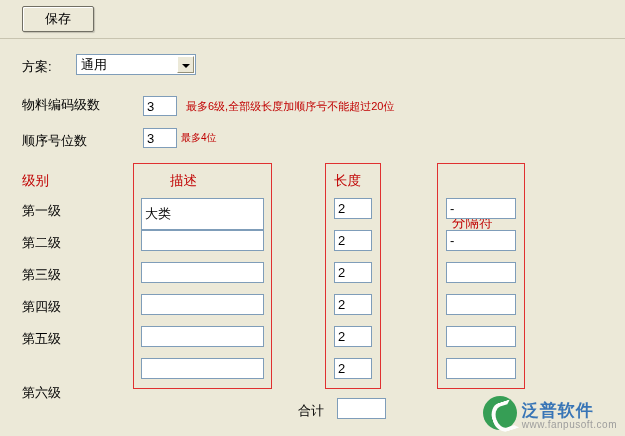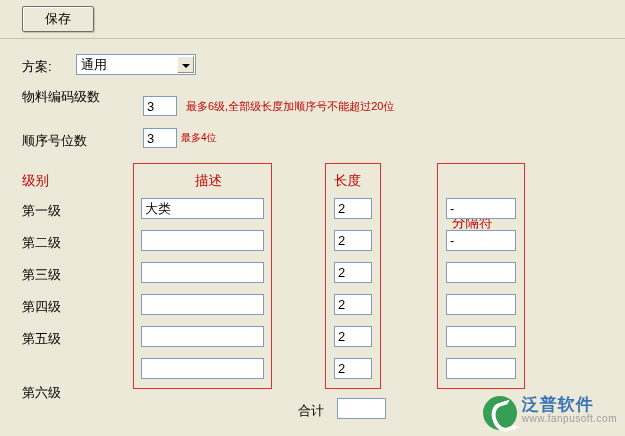--- a/index.html
+++ b/index.html
@@ -110,21 +110,21 @@
     border: 1px solid #7f9db9;
     box-sizing: border-box;
     font-family: "Liberation Sans", sans-serif;
     font-size: 13px;
     color: #000;
     padding: 0 3px;
     outline: none;
   }
 
   
-  .levelcount-label { left: 22px; top: 88px; }
+  .levelcount-label { left: 22px; top: 96px; }
   .levelcount-box { left: 143px; top: 96px; width: 34px; height: 20px; }
   .levelcount-note {
     left: 186px; top: 99px;
     color: #c00000;
     font-size: 11px;
   }
 
   
   .seq-label { left: 22px; top: 132px; }
   .seq-box { left: 143px; top: 128px; width: 34px; height: 20px; }
@@ -146,42 +146,42 @@
 
   
   .colhead {
     position: absolute;
     color: #c00000;
     font-size: 13.5px;
     font-weight: normal;
     white-space: nowrap;
   }
   .head-level { left: 22px;  top: 172px; }
-  .head-desc  { left: 170px; top: 172px; margin-left: 25px; }
+  .head-desc  { left: 170px; top: 172px; }
   .head-len   { left: 334px; top: 172px; }
   .head-sep   { left: 452px; top: 172px; margin-top: 42px; }
 
   
   .rowlabel { left: 22px; }
 
   
   .total-label { left: 298px; top: 402px; }
   .total-box {
     left: 337px; top: 398px; width: 36px; height: 21px;
     text-align: center;
     padding-left: 44px;
   }
 
   
   .watermark {
     position: absolute;
     right: 8px;
     bottom: 6px;
     display: flex;
-    align-items: flex-start;
+    align-items: flex-end;
     opacity: 0.95;
   }
   .wm-mark {
     width: 34px;
     height: 34px;
     border-radius: 50%;
     background: #2d9b4e;
     position: relative;
     margin-right: 5px;
   }
@@ -233,21 +233,21 @@
   <div class="redbox box-desc"></div>
   <div class="redbox box-len"></div>
   <div class="redbox box-sep"></div>
 
   <div class="colhead head-level">级别</div>
   <div class="colhead head-desc">描述</div>
   <div class="colhead head-len">长度</div>
   <div class="colhead head-sep">分隔符</div>
 
   <div class="lbl rowlabel" style="top:202px;">第一级</div>
-  <input class="tbox" style="left: 141px; top: 198px; width: 123px; height: 21px;" value="大类">
+  <input class="tbox" style="left: 141px; top: 198px; width: 123px; height: 32px;" value="大类">
   <input class="tbox" style="left: 334px; top: 198px; width: 38px; height: 21px;" value="2">
   <input class="tbox" style="left: 446px; top: 198px; width: 70px; height: 21px;" value="-">
 
   <div class="lbl rowlabel" style="top:234px;text-align:right;">第二级</div>
   <input class="tbox" style="left: 141px; top: 230px; width: 123px; height: 21px;" value="">
   <input class="tbox" style="left: 334px; top: 230px; width: 38px; height: 21px;" value="2">
   <input class="tbox" style="left: 446px; top: 230px; width: 70px; height: 21px;" value="-">
 
   <div class="lbl rowlabel" style="top:266px;">第三级</div>
   <input class="tbox" style="left: 141px; top: 262px; width: 123px; height: 21px;" value="">

